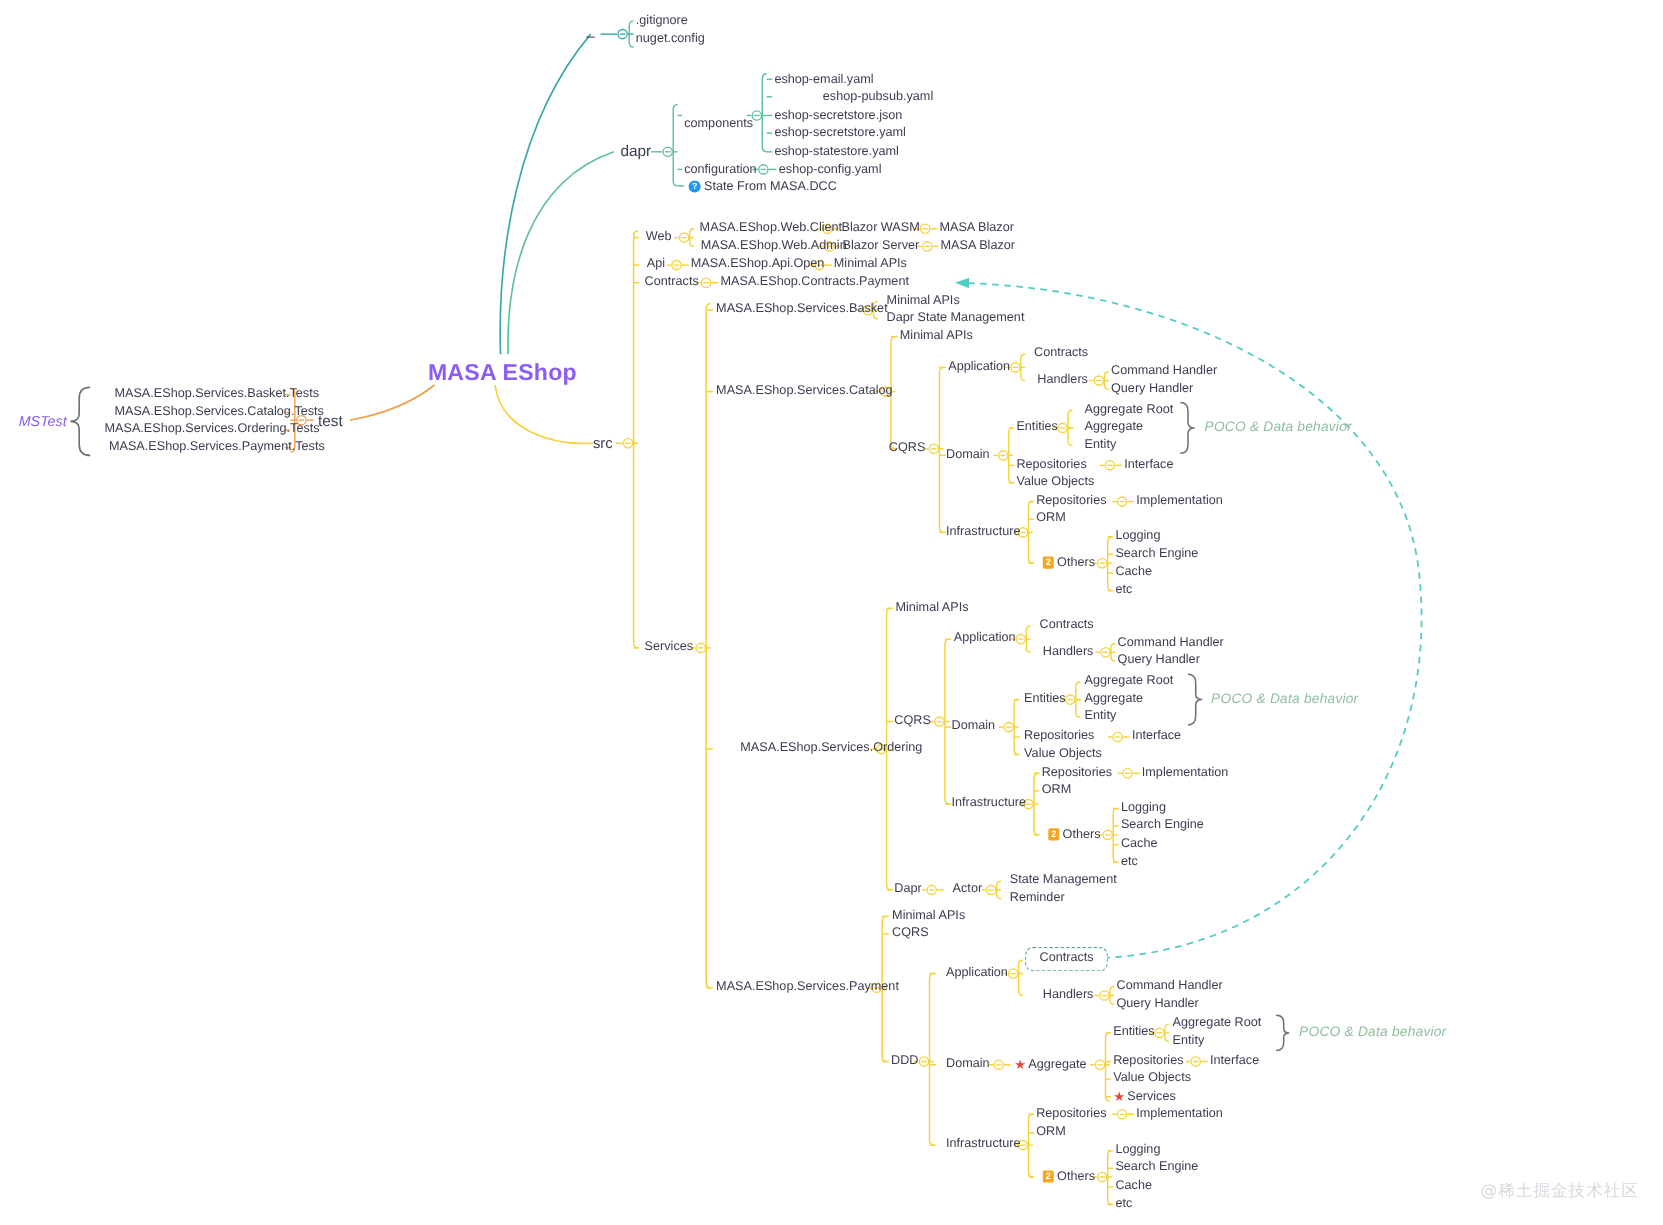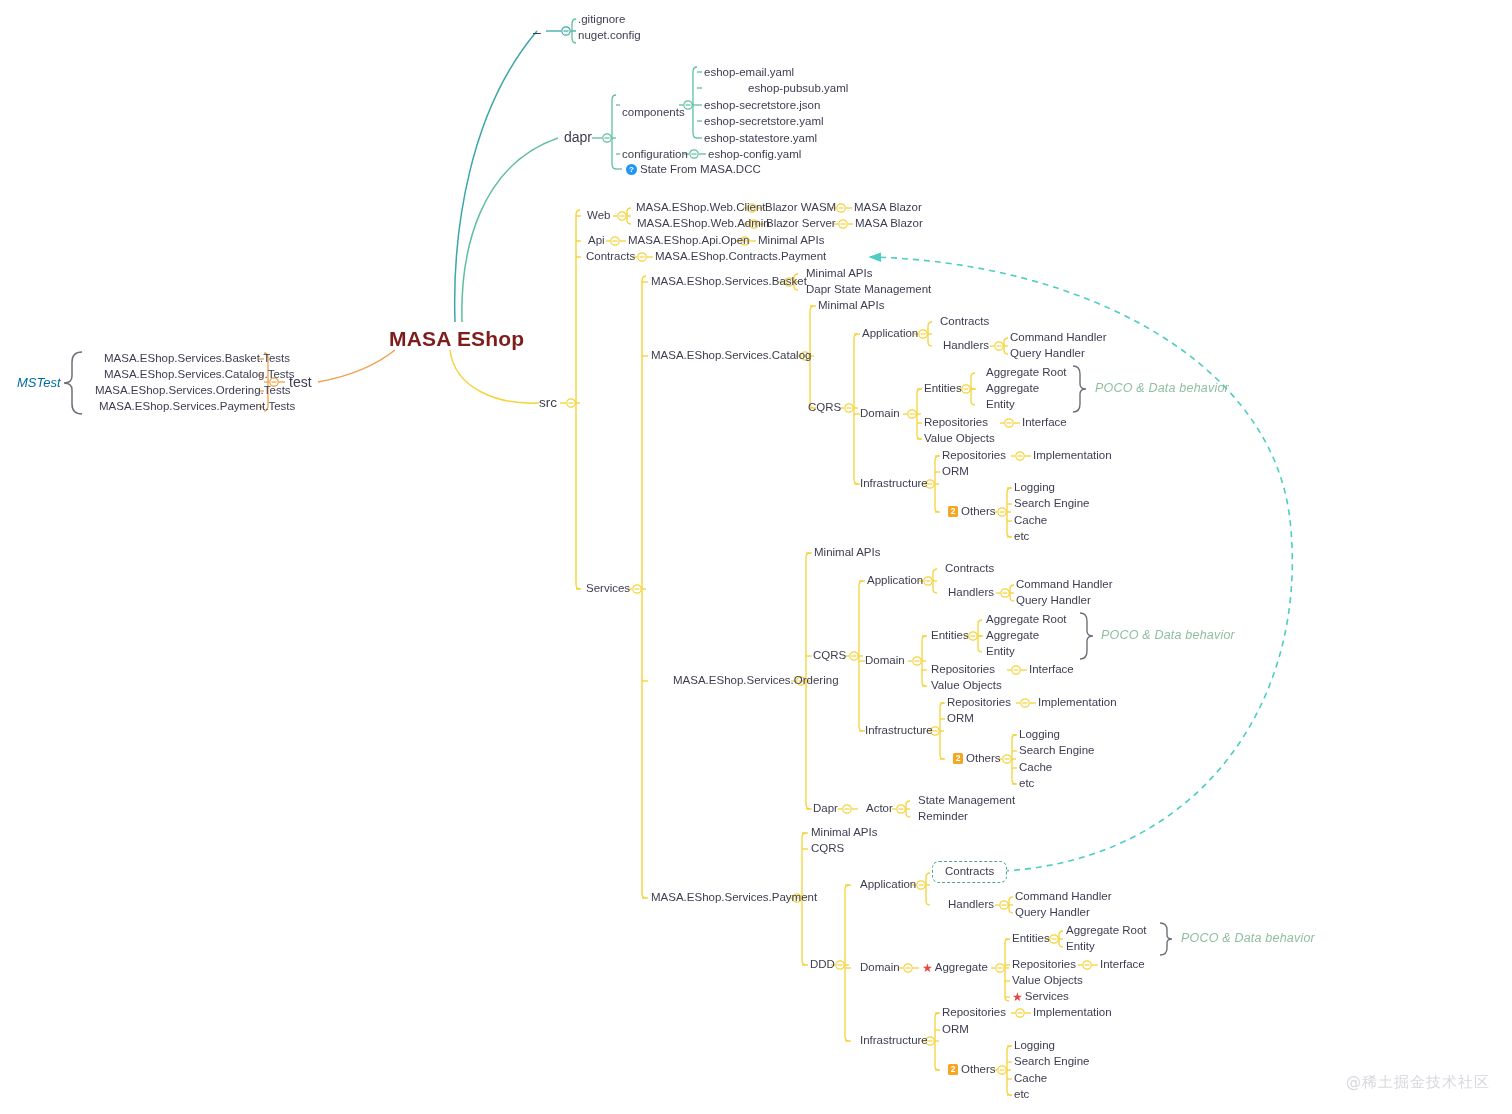--- a/index.html
+++ b/index.html
@@ -1,25 +1,25 @@
 <!DOCTYPE html>
 <html><head>
 <meta charset="utf-8">
 <style>
   html,body{margin:0;padding:0;background:#ffffff;}
   body{width:1512px;height:1114px;font-family:"Liberation Sans","DejaVu Sans",sans-serif;
        color:#3b3b4f;overflow:hidden;}
   #stage{position:relative;width:1512px;height:1114px;}
   svg.links{position:absolute;left:0;top:0;width:1512px;height:1114px;pointer-events:none;}
   .node{position:absolute;white-space:nowrap;font-size:11.5px;color:#3d3d52;line-height:1;}
-  .root{font-size:21px;font-weight:bold;color:#7f1d1d;letter-spacing:.2px;}
+  .root{font-size:21px;font-weight:bold;color:#8b5cf6;letter-spacing:.2px;}
   .mid{font-size:14px;color:#3d3d52;}
   .mid2{font-size:13.5px;color:#3d3d52;}
   .poco{font-style:italic;font-size:12.5px;color:#8fbf9f;letter-spacing:.2px;}
-  .mstest{font-style:italic;font-size:13px;color:#0369a1;}
+  .mstest{font-style:italic;font-size:13px;color:#8b5cf6;}
   .badge{display:inline-block;background:#f5a623;color:#fff;font-size:8.5px;
          width:10px;height:11px;line-height:11px;text-align:center;border-radius:1.5px;
          vertical-align:middle;margin-right:3px;font-weight:bold;}
   .star{color:#e8453c;font-size:12px;vertical-align:middle;margin-right:2px;}
   .qicon{display:inline-block;width:11px;height:11px;border-radius:50%;background:#2196f3;
          color:#fff;font-size:8px;line-height:11px;text-align:center;vertical-align:middle;
          margin-right:3px;font-weight:bold;}
   .boxed{border:1.4px dashed #4aa88a;border-radius:7px;padding:4px 12px;
          background:#fff;}
   .wm{position:absolute;right:22px;bottom:22px;font-size:15px;color:#d8d8de;

